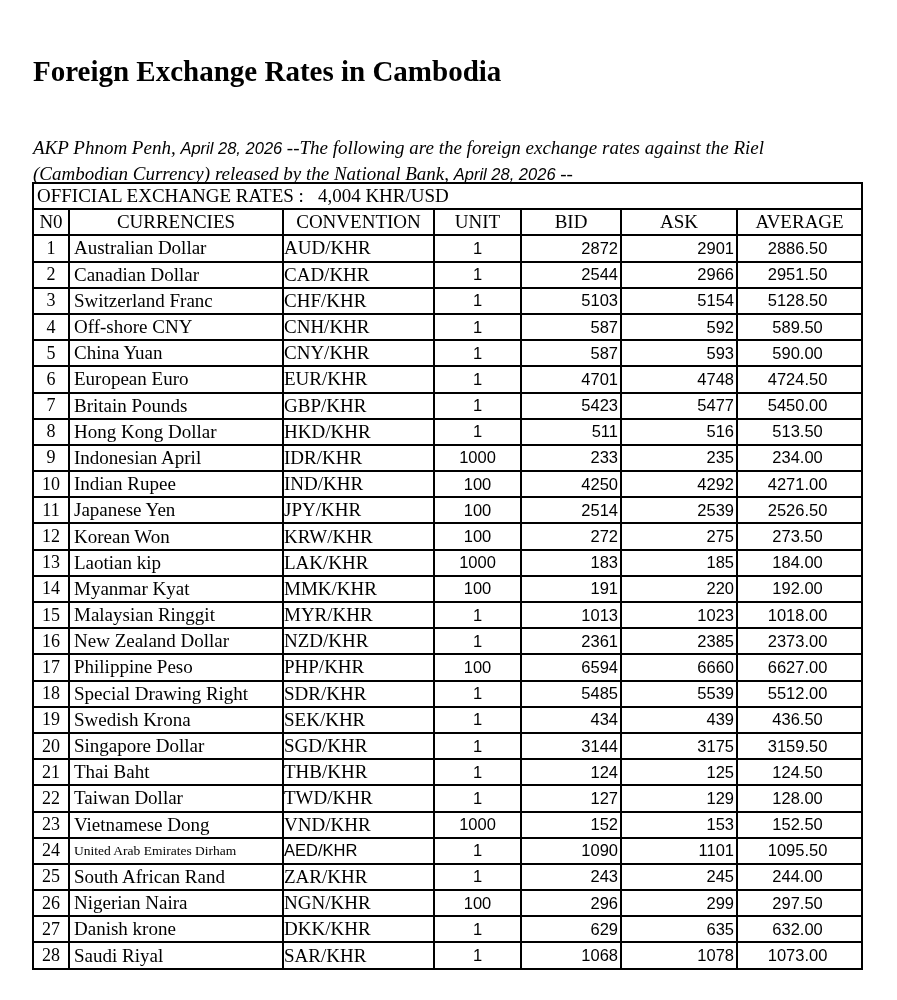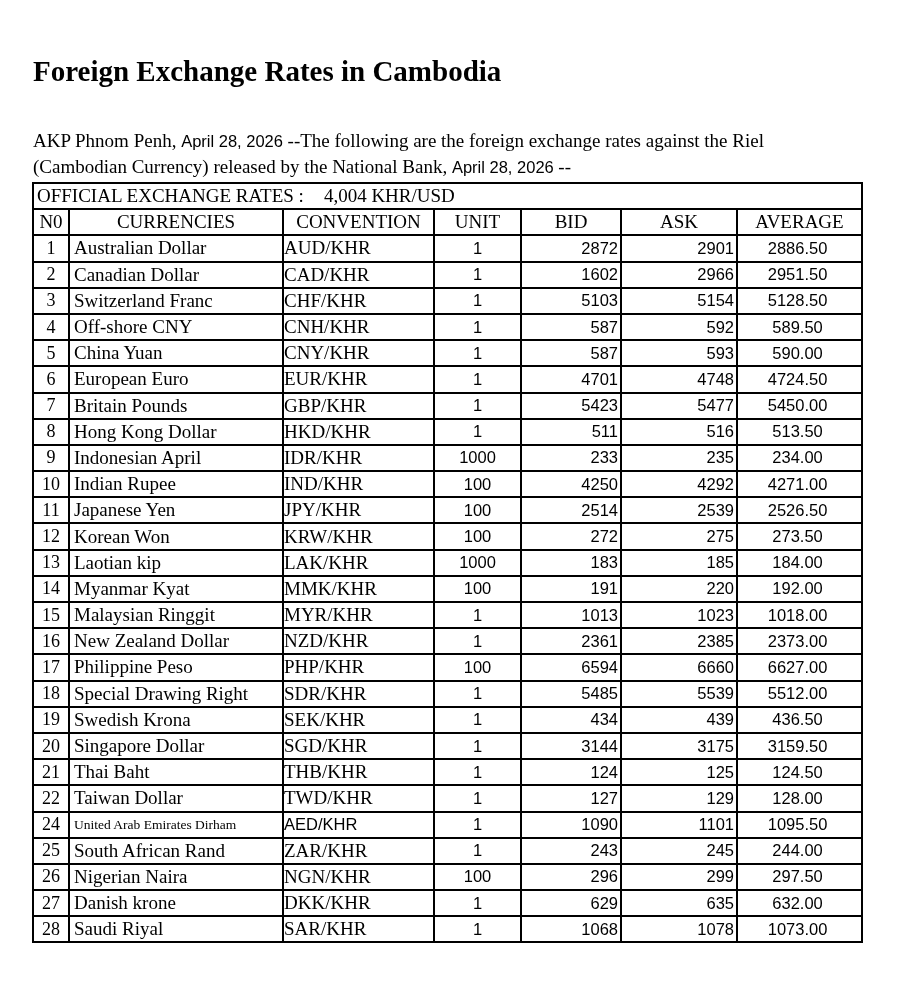--- a/index.html
+++ b/index.html
@@ -7,39 +7,39 @@
     width: 897px; height: 1000px;
     background: #ffffff; color: #000000;
     font-family: "Liberation Serif", serif;
     position: relative; overflow: hidden;
   }
   .page-title {
     position: absolute; left: 33px; top: 36px;
     font-size: 29px; font-weight: bold; white-space: nowrap;
   }
   .intro {
-    position: absolute; left: 33px; top: 109px; width: 820px;
-    font-size: 19px; line-height: 26px;
+    position: absolute; left: 33px; top: 116px; width: 820px;
+    font-size: 19px; line-height: 26px; font-style: italic;
   }
   .intro .date {
     font-family: "Liberation Sans", sans-serif;
     font-size: 16.5px;
   }
   .rates-table-wrap { position: absolute; left: 32px; top: 182px; }
   table.rates {
     border-collapse: collapse; table-layout: fixed;
     width: 829px;
   }
   table.rates td, table.rates th {
     border: 2px solid #000; overflow: hidden; white-space: nowrap;
     padding: 0; height: 24.2px; vertical-align: middle;
   }
   table.rates th { font-weight: normal; font-size: 19px; }
   .official-cell { font-size: 19px; padding-left: 3px !important; text-align: left; }
-  .official-value { margin-left: 20px; }
+  .official-value { margin-left: 14px; }
   .c-no { text-align: center; font-size: 18px; }
   .c-currency { text-align: left; padding-left: 4px !important; font-size: 19px; margin-left: 16px; }
   .c-currency.small { font-size: 13.5px; }
   .c-convention { text-align: left; font-size: 19px; }
   .c-convention.sans { font-family: "Liberation Sans", sans-serif; font-size: 16.5px; }
   .c-unit {
     text-align: center;
     font-family: "Liberation Sans", sans-serif; font-size: 16.5px;
   }
   .c-bid, .c-ask {
@@ -93,21 +93,21 @@
           <td class="c-unit">1</td>
           <td class="c-bid">2872</td>
           <td class="c-ask">2901</td>
           <td class="c-average">2886.50</td>
         </tr>
         <tr>
           <td class="c-no">2</td>
           <td class="c-currency">Canadian Dollar</td>
           <td class="c-convention">CAD/KHR</td>
           <td class="c-unit">1</td>
-          <td class="c-bid">1602</td>
+          <td class="c-bid">2544</td>
           <td class="c-ask">2966</td>
           <td class="c-average">2951.50</td>
         </tr>
         <tr>
           <td class="c-no">3</td>
           <td class="c-currency">Switzerland Franc</td>
           <td class="c-convention">CHF/KHR</td>
           <td class="c-unit">1</td>
           <td class="c-bid">5103</td>
           <td class="c-ask">5154</td>
@@ -278,20 +278,29 @@
         <tr>
           <td class="c-no">22</td>
           <td class="c-currency">Taiwan Dollar</td>
           <td class="c-convention">TWD/KHR</td>
           <td class="c-unit">1</td>
           <td class="c-bid">127</td>
           <td class="c-ask">129</td>
           <td class="c-average">128.00</td>
         </tr>
         <tr>
+          <td class="c-no">23</td>
+          <td class="c-currency">Vietnamese Dong</td>
+          <td class="c-convention">VND/KHR</td>
+          <td class="c-unit">1000</td>
+          <td class="c-bid">152</td>
+          <td class="c-ask">153</td>
+          <td class="c-average">152.50</td>
+        </tr>
+        <tr>
           <td class="c-no">24</td>
           <td class="c-currency small">United Arab Emirates Dirham</td>
           <td class="c-convention sans">AED/KHR</td>
           <td class="c-unit">1</td>
           <td class="c-bid">1090</td>
           <td class="c-ask">1101</td>
           <td class="c-average">1095.50</td>
         </tr>
         <tr>
           <td class="c-no">25</td>

